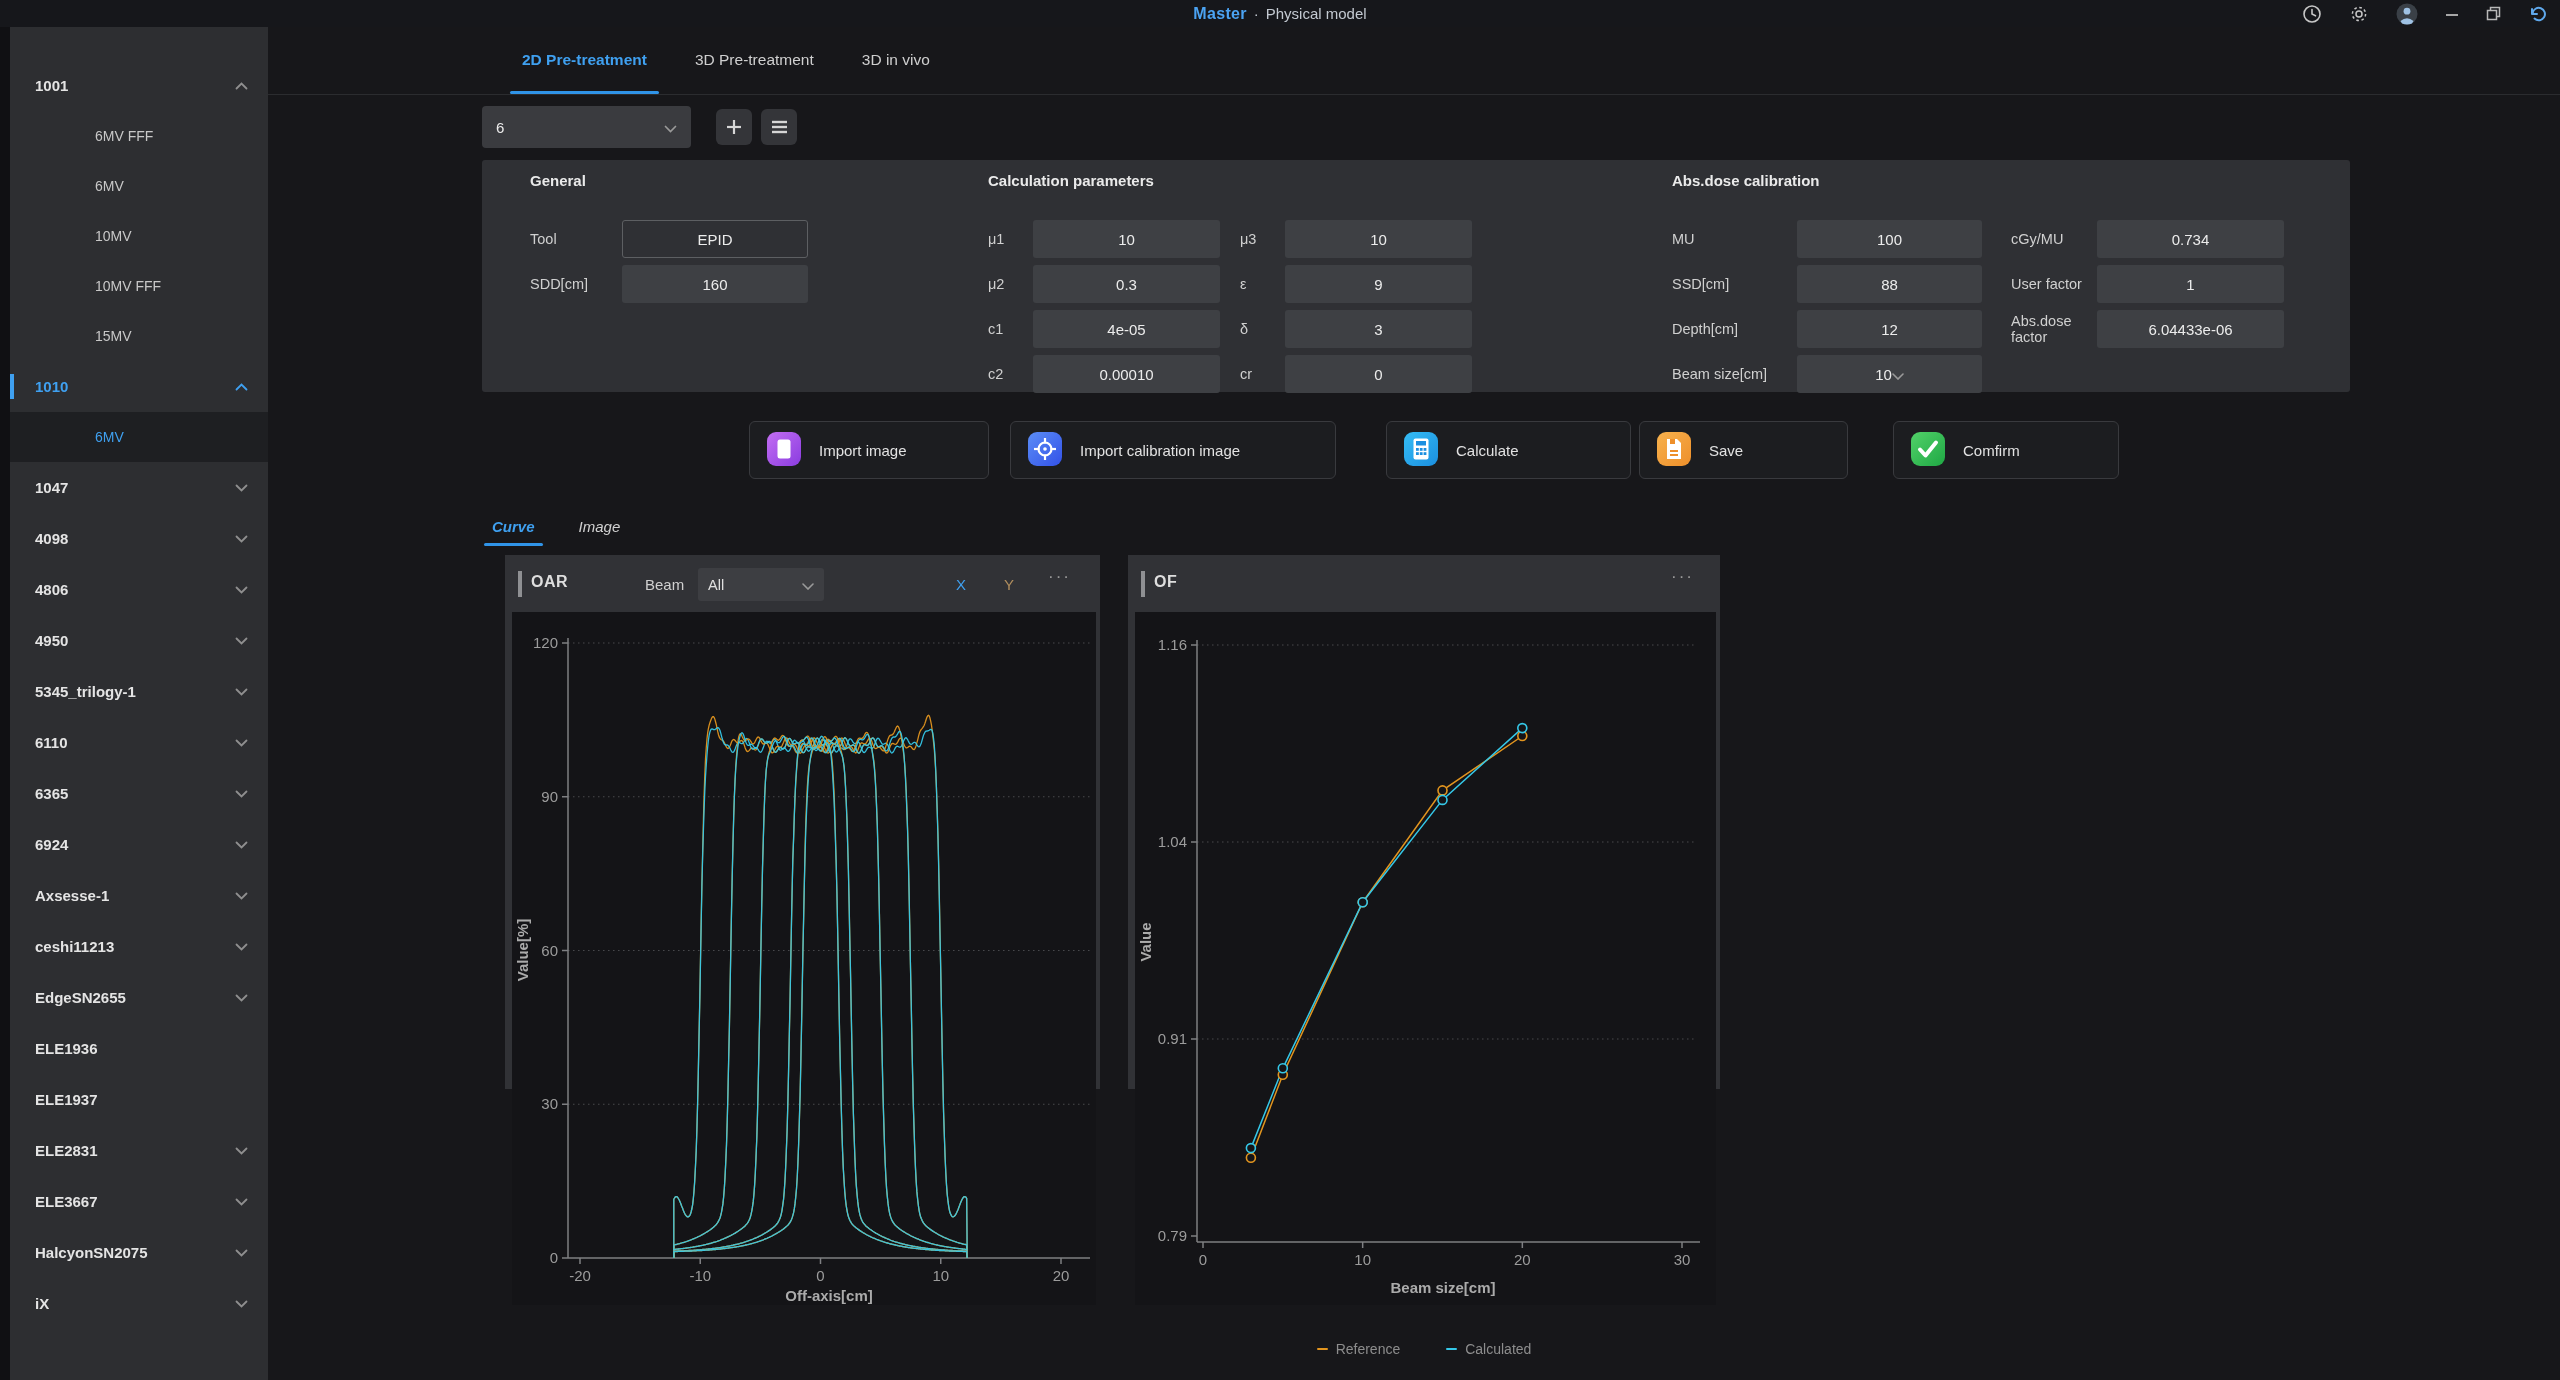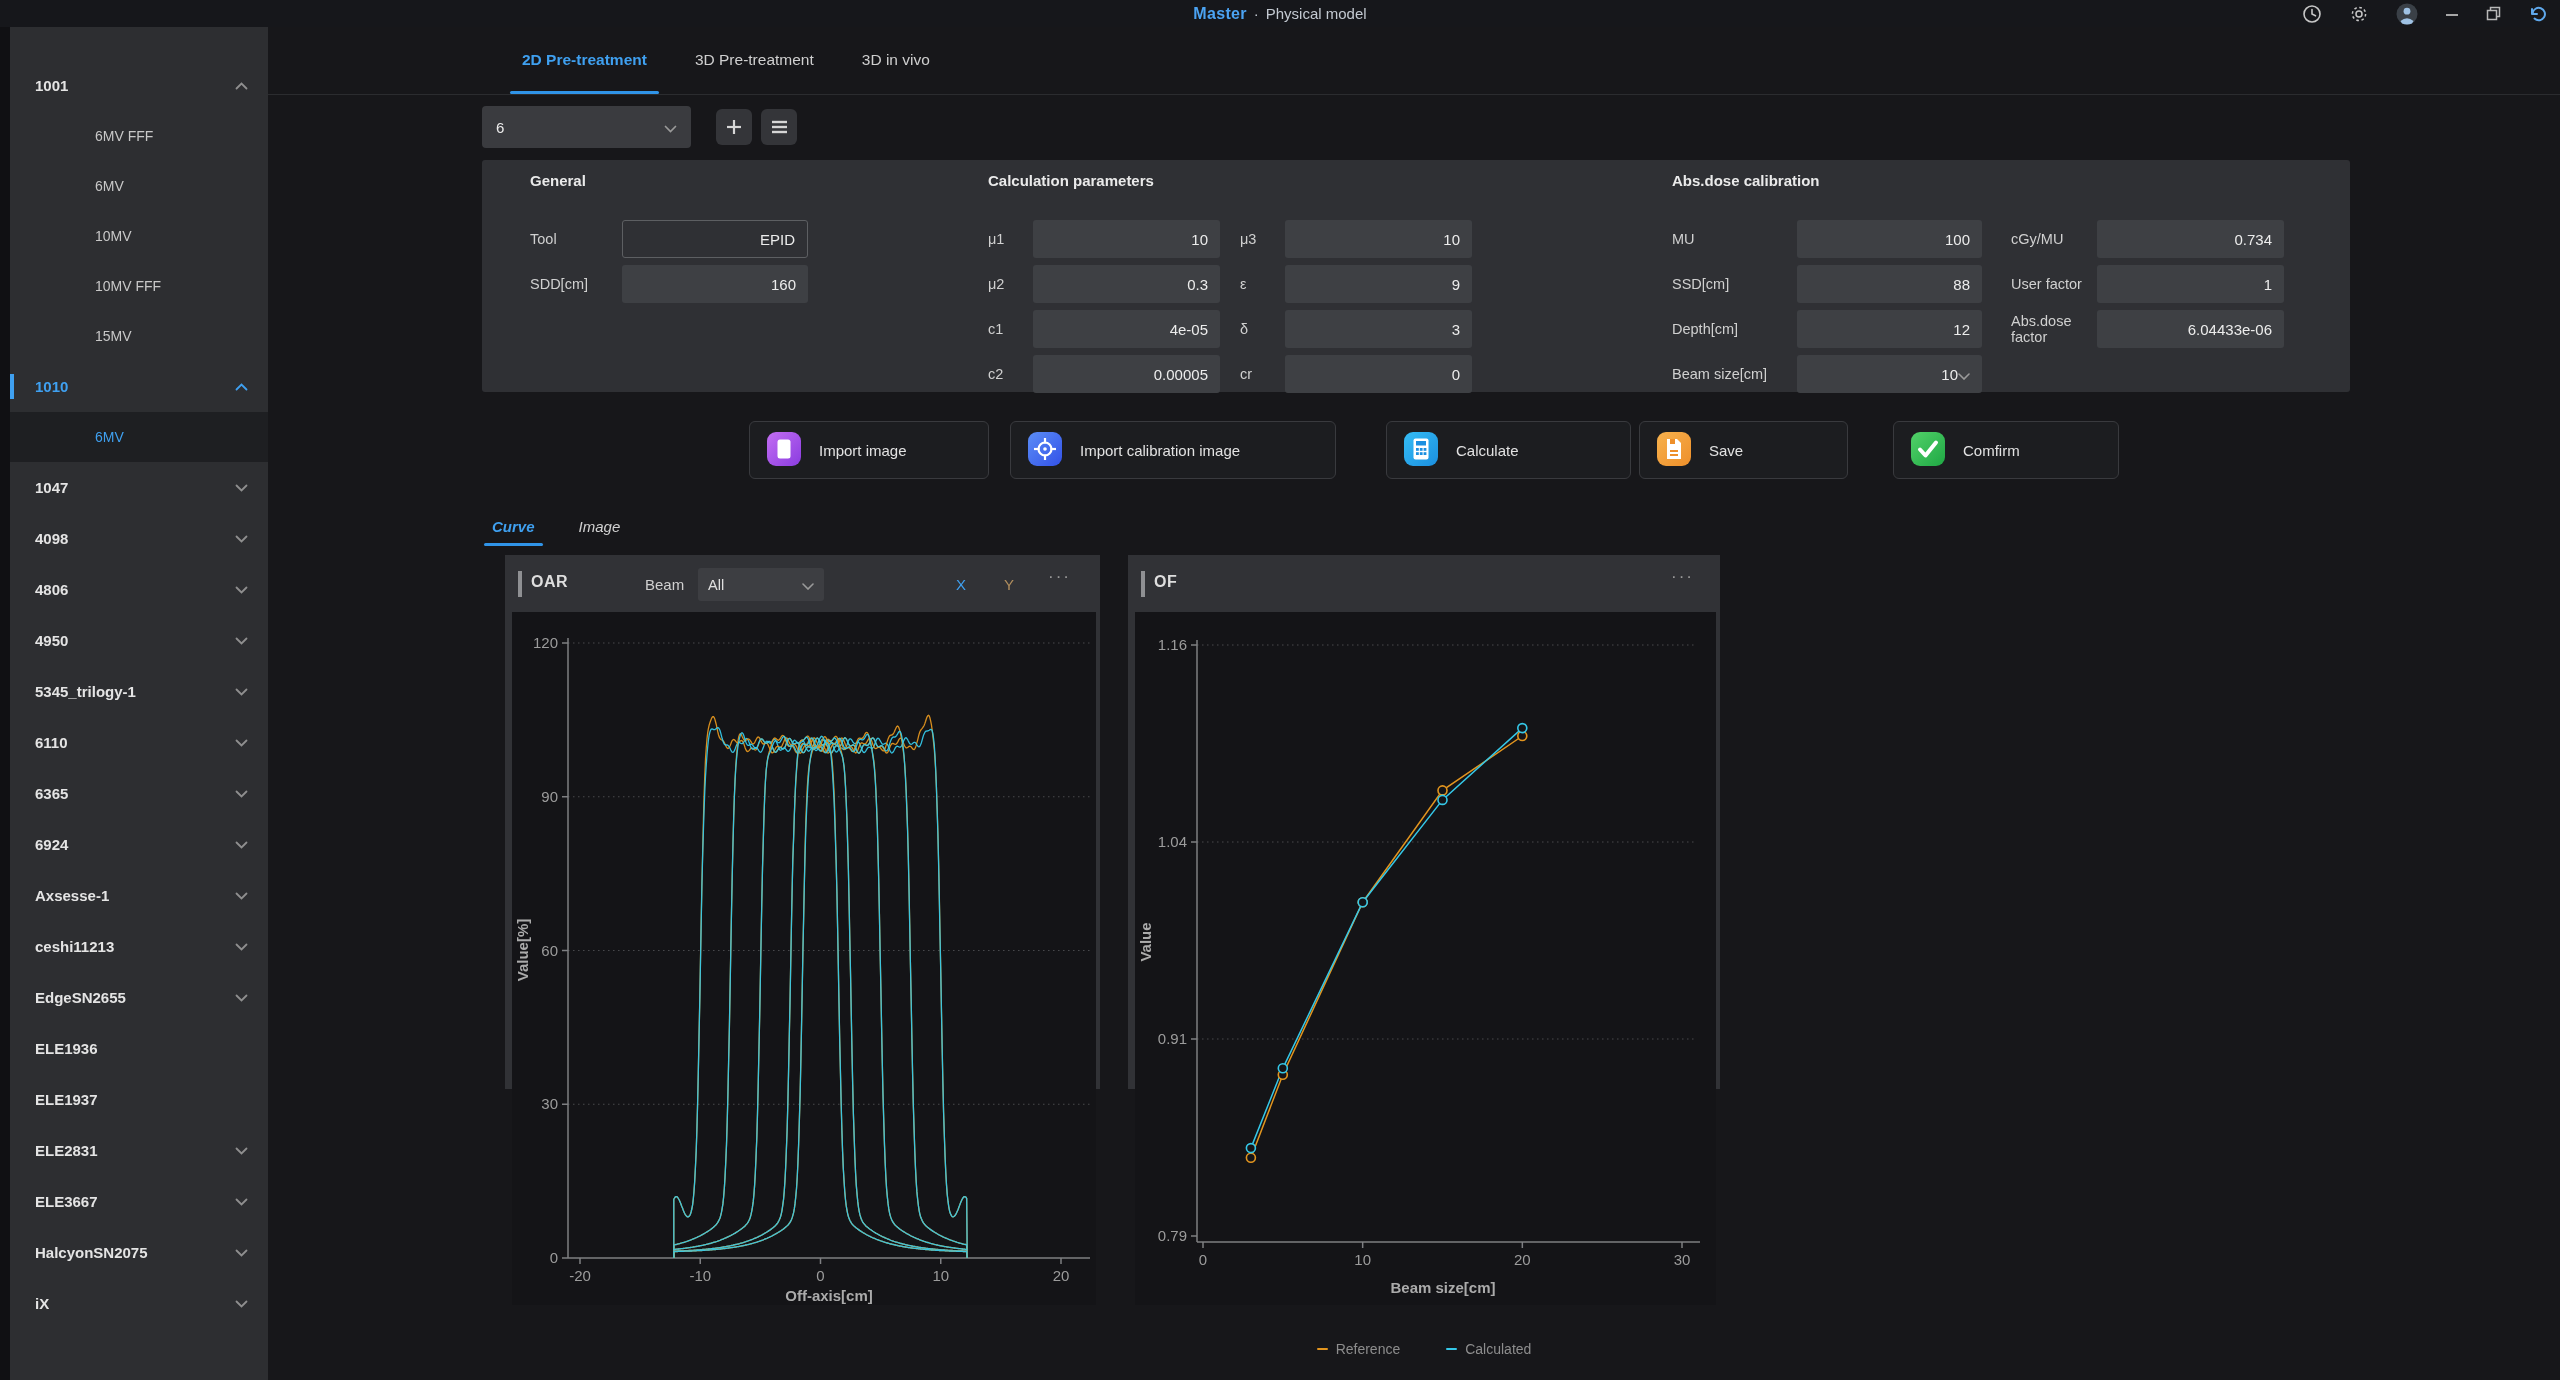--- a/index.html
+++ b/index.html
@@ -54,21 +54,21 @@
               display:flex; align-items:center; justify-content:center; cursor:pointer; }
   #btn-plus { left:448px; } #btn-menu { left:493px; }
 
   
   .form-panel { position:absolute; left:214px; top:133px; width:1868px; height:232px; background:#2f3034; border-radius:3px; }
   .form-section { position:absolute; top:12px; }
   #sec-general { left:48px; } #sec-calc { left:506px; } #sec-abs { left:1190px; }
   .sec-title { font-size:15px; font-weight:bold; color:#eaeaea; }
   .fgrid { display:grid; grid-auto-rows:38px; row-gap:7px; position:absolute; top:28px;margin-top:20px; }
   .flabel { display:flex; align-items:center; font-size:14.5px; color:#d0d0d0; line-height:16px; padding-right:6px; }
-  .inp { background:#3e4044; border-radius:3px; display:flex; align-items:center; justify-content:flex-end;
+  .inp { background:#3e4044; border-radius:3px; display:flex; align-items:center; justify-content:center;
          padding:0 12px; color:#ececec; font-size:15px; cursor:text; }
   .inp.outline { background:transparent; border:1px solid #5d5f62; }
   .inp.select { cursor:pointer; }
 
   
   .action-btn { position:absolute; top:394px; height:58px; background:#1c1d20; border:1px solid #393a3e;
                 border-radius:6px; display:flex; align-items:center; gap:16px; padding-left:15px;
                 color:#e2e2e2; font-size:15px; cursor:pointer; }
 
   
@@ -372,21 +372,21 @@
             <div class="flabel">μ2</div>
             <div class="inp ">
               <span>0.3</span>
             </div>
             <div class="flabel">c1</div>
             <div class="inp ">
               <span>4e-05</span>
             </div>
             <div class="flabel">c2</div>
             <div class="inp ">
-              <span>0.00005</span>
+              <span>0.00010</span>
             </div>
           </div>
         <div class="fgrid" id="grid-calc2" style="left:252px; grid-template-columns:45px 187px;">
             <div class="flabel">μ3</div>
             <div class="inp ">
               <span>10</span>
             </div>
             <div class="flabel">ε</div>
             <div class="inp ">
               <span>9</span>

